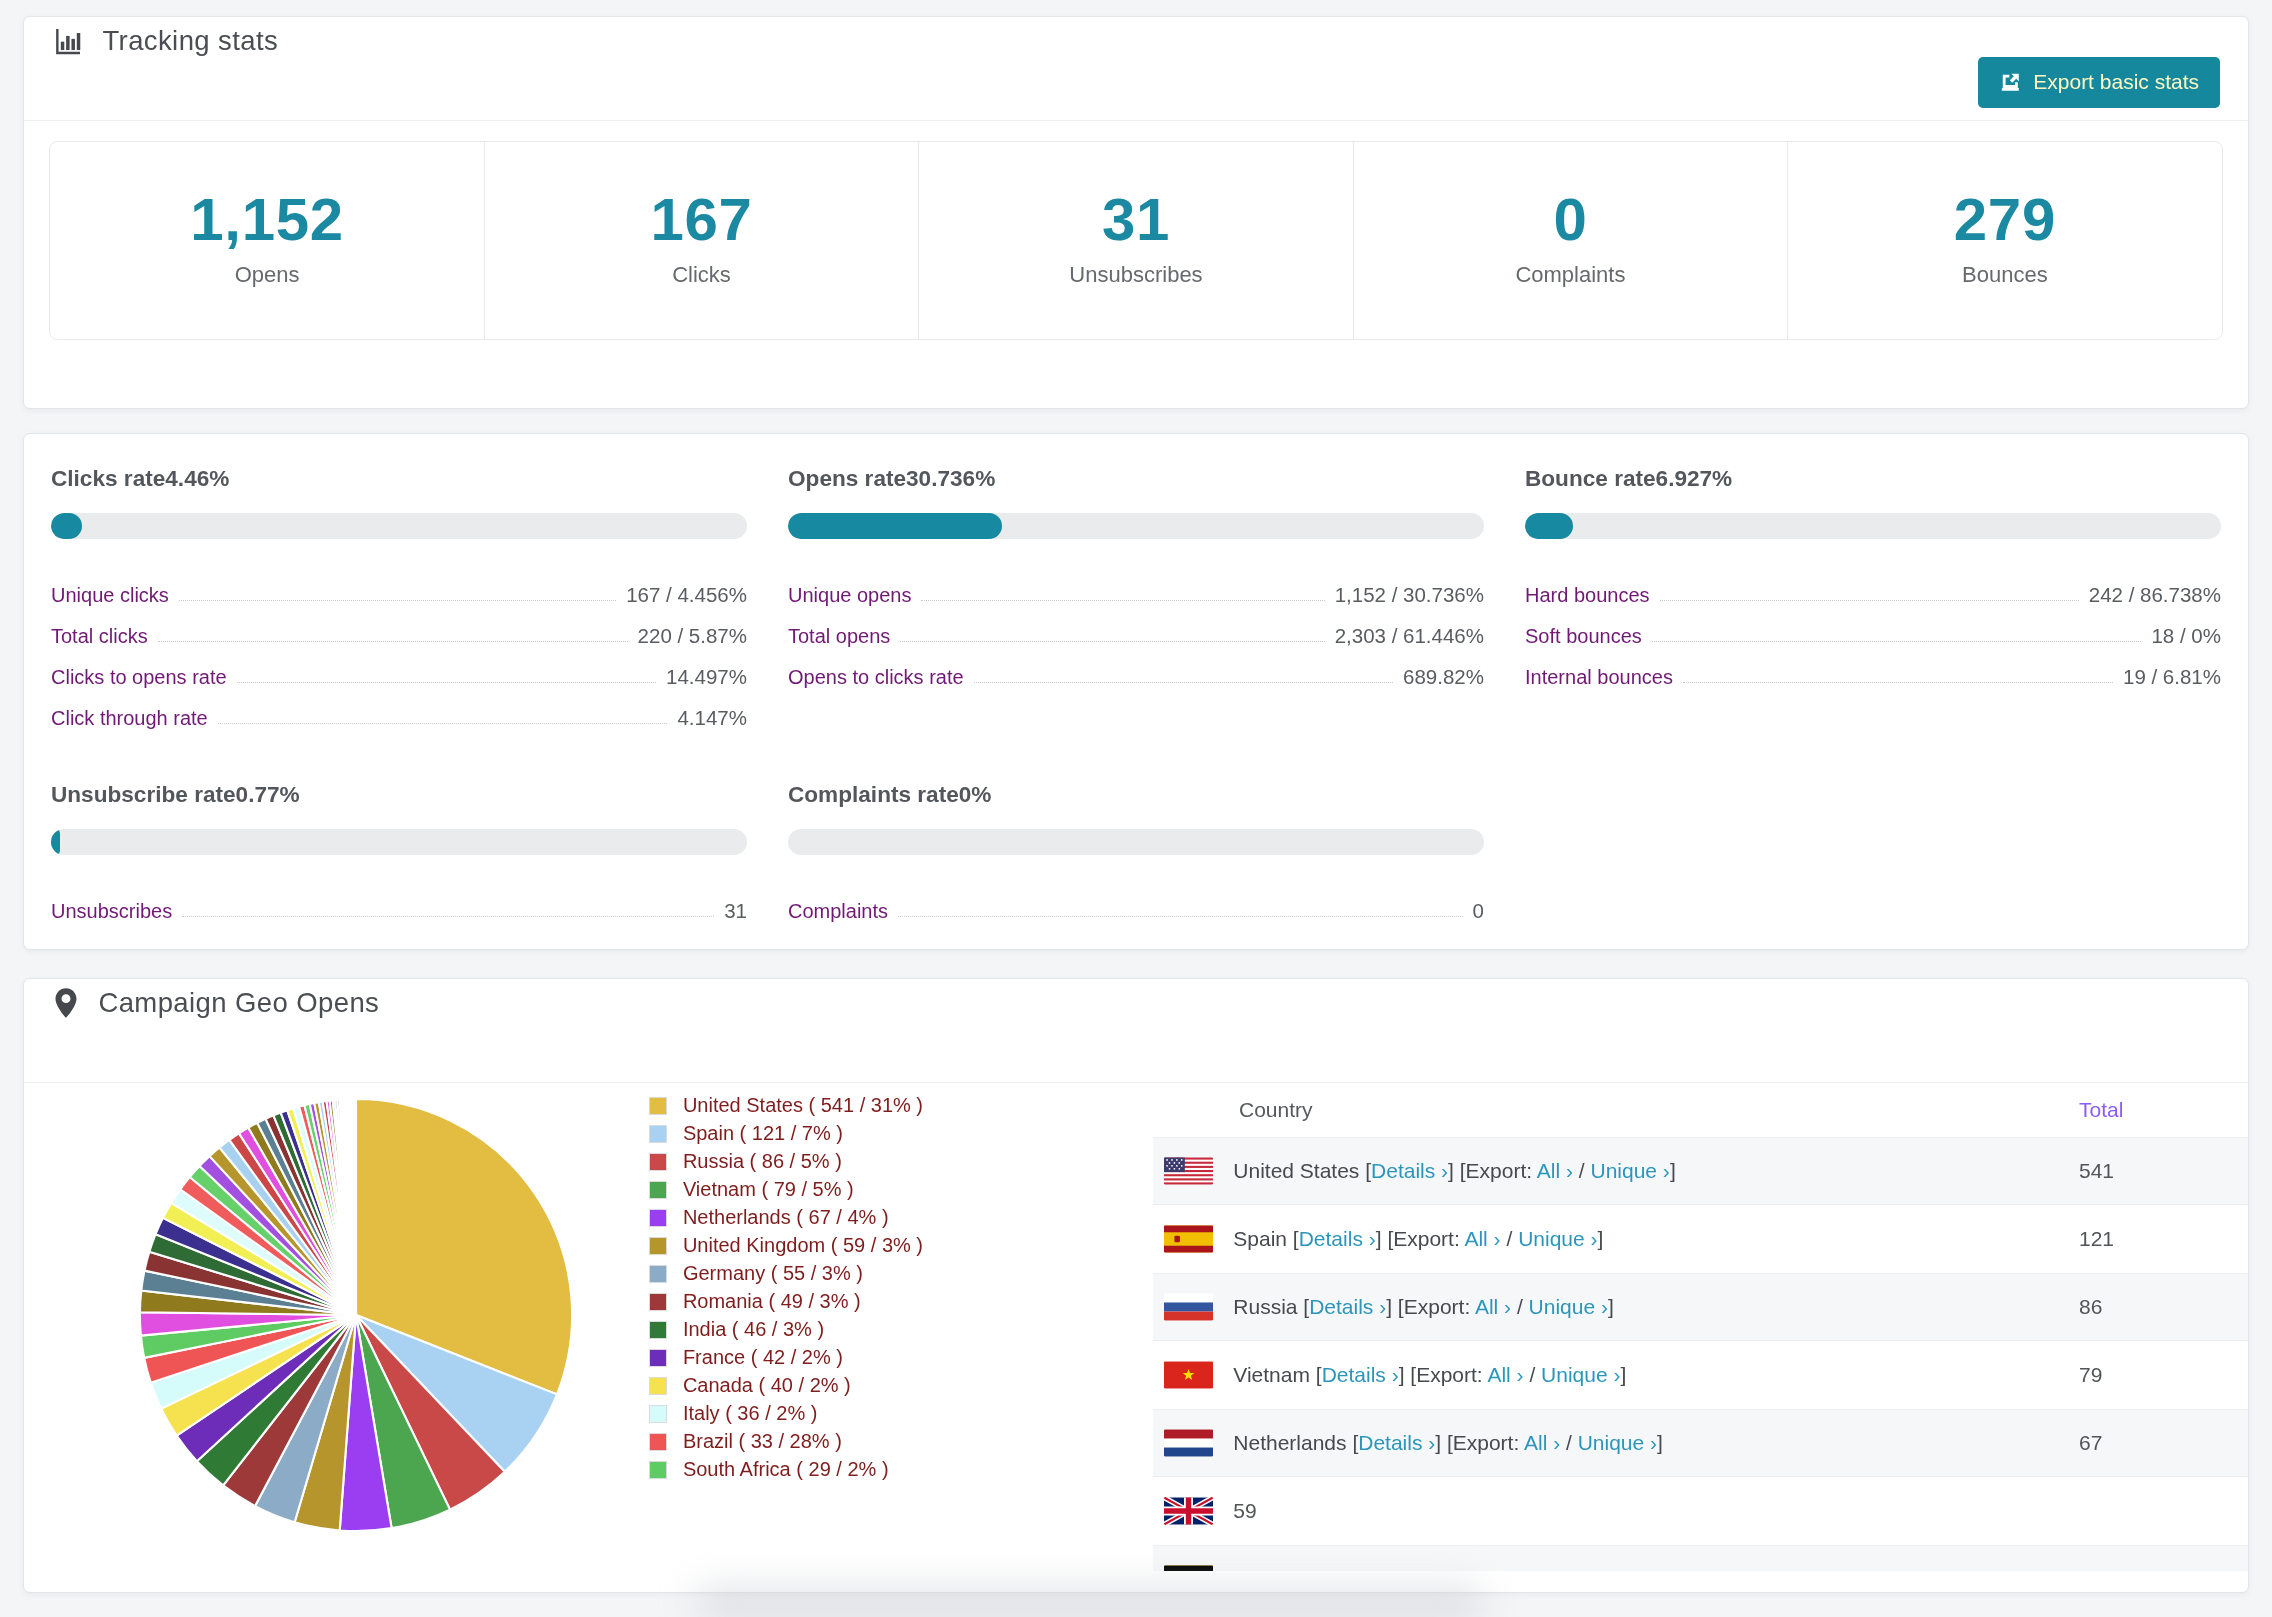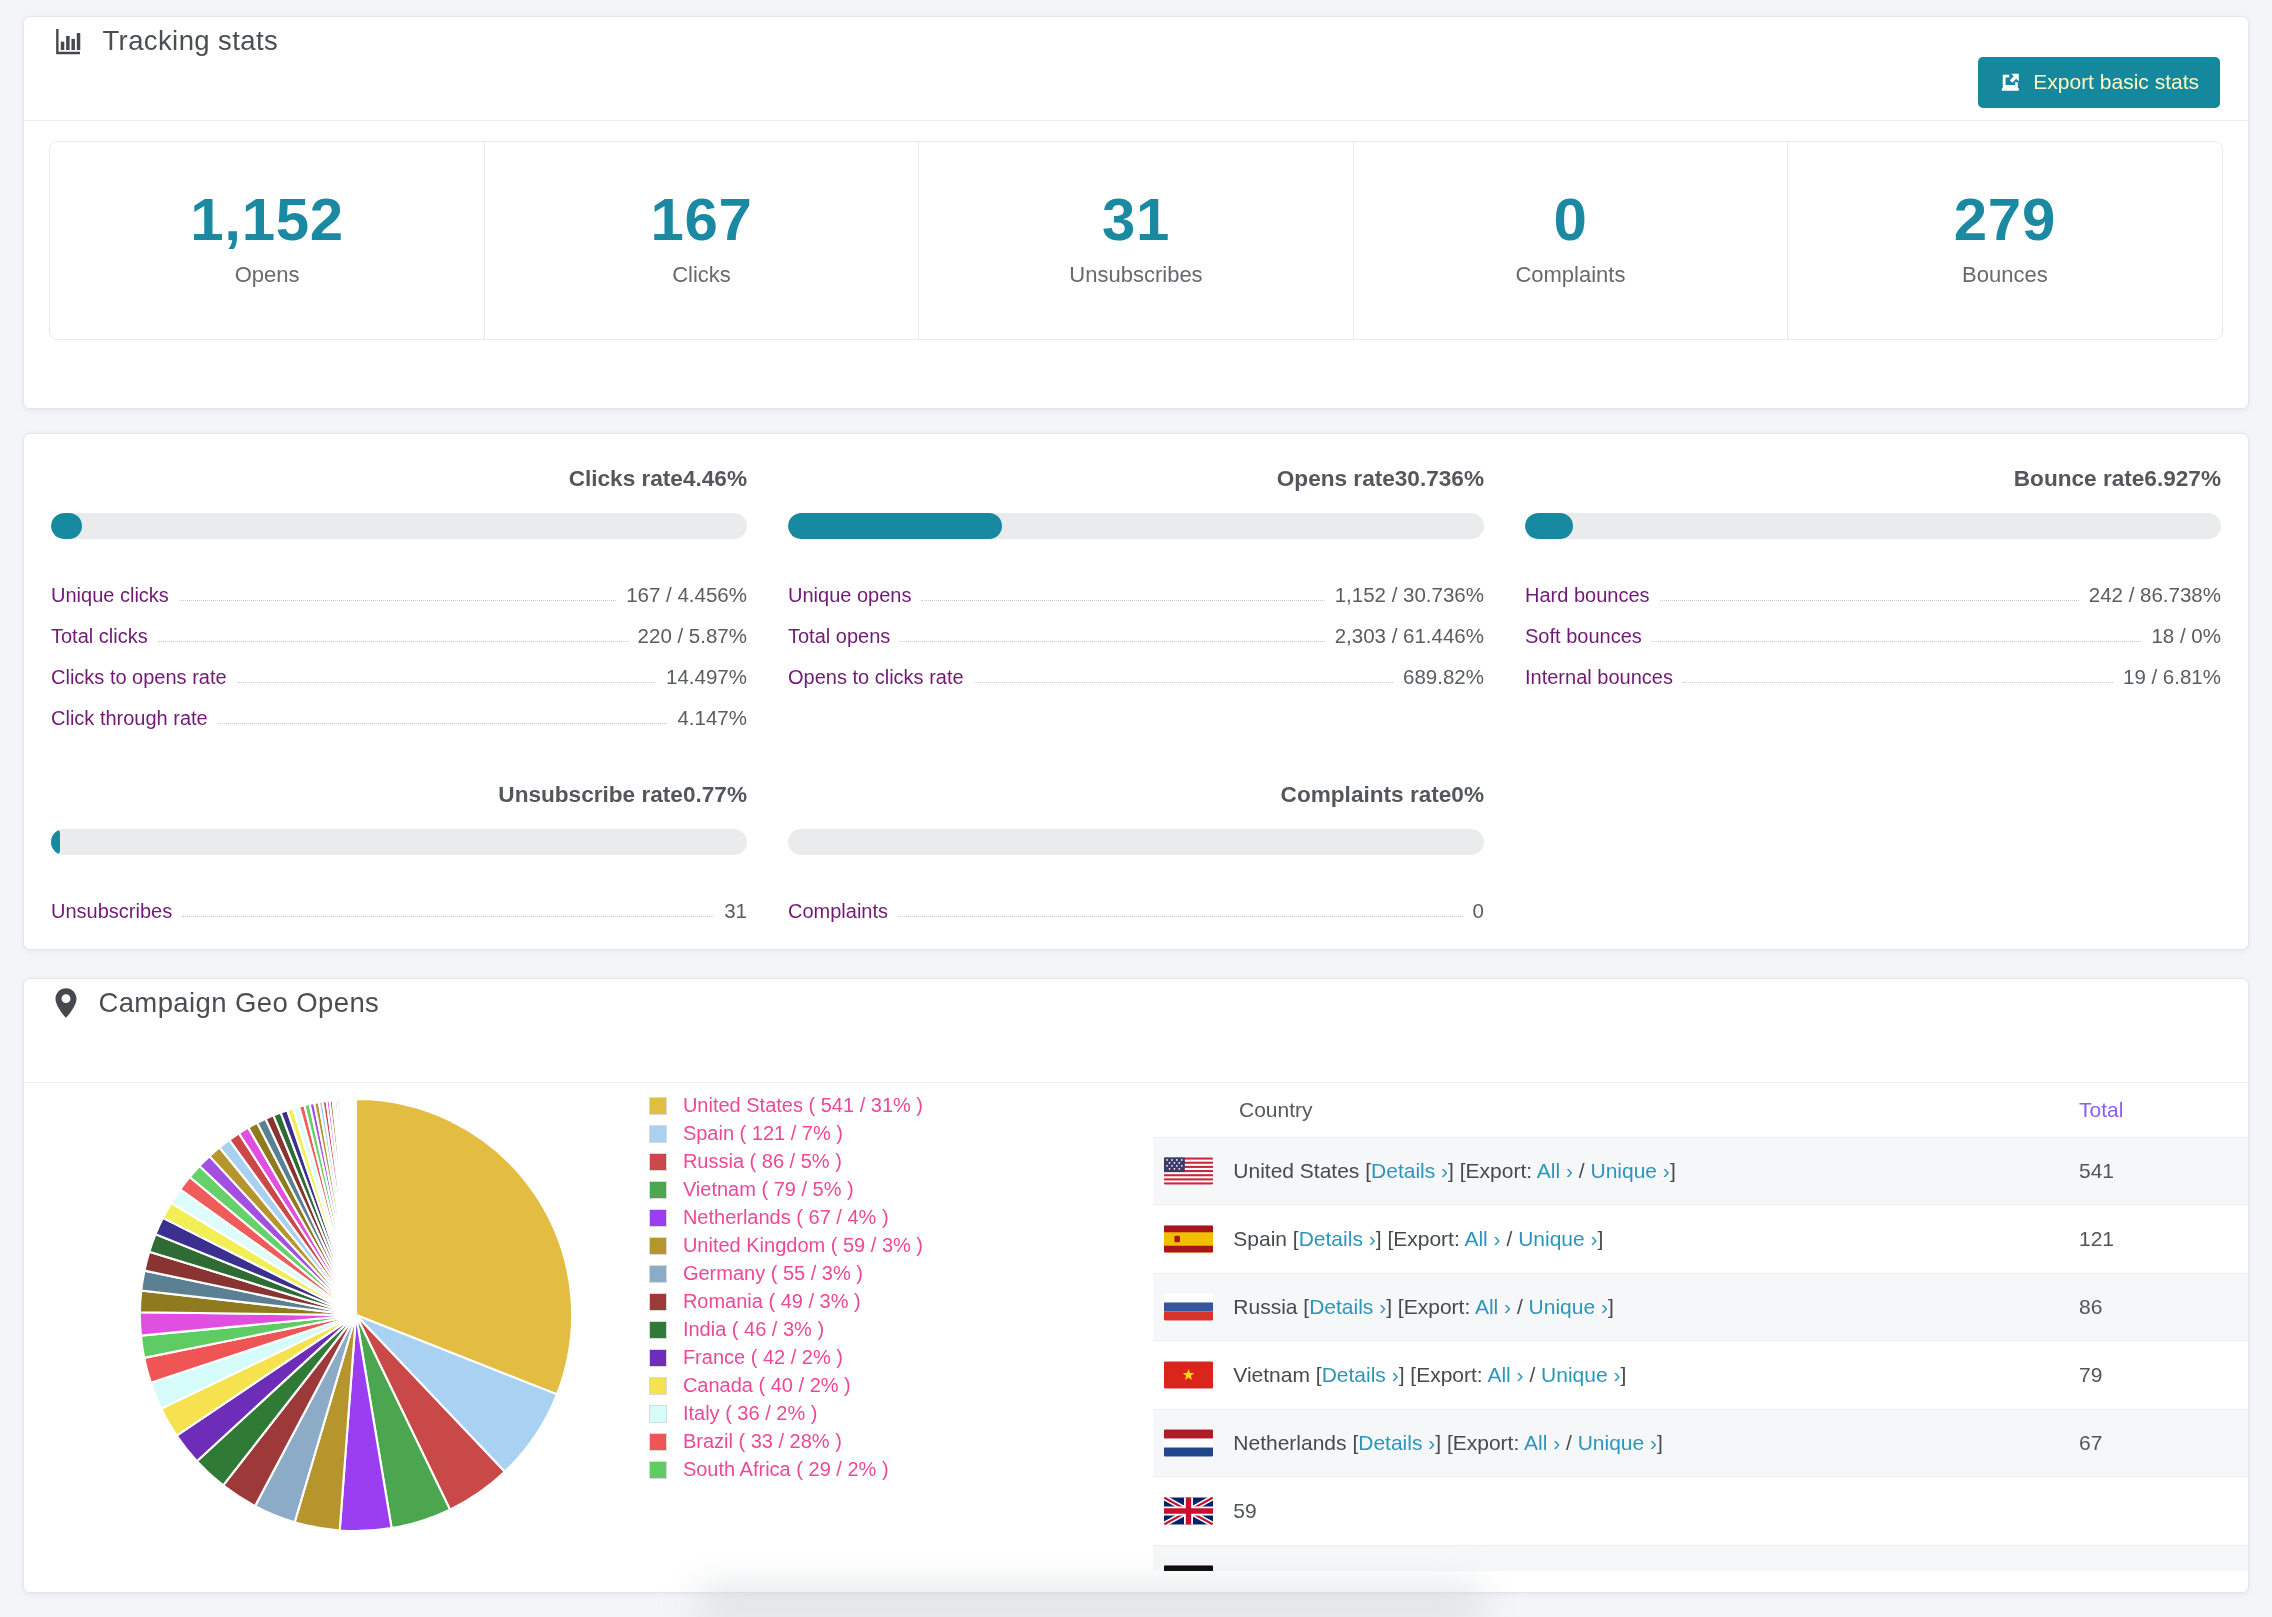--- a/index.html
+++ b/index.html
@@ -46,21 +46,21 @@
   }
   .sum-cell:first-child { border-left: none; }
   .sum-value { font-size: 60px; font-weight: 700; color: #1b89a2; letter-spacing: 0.7px; }
   .sum-label { font-size: 22px; color: #66696d; margin-top: 8.5px; }
 
   
   .rates-grid {
     display: grid; grid-template-columns: 1fr 1fr 1fr;
     column-gap: 41px; row-gap: 52px; padding: 32px 27px 35px 27px;
   }
-  .rate-head { display: flex; justify-content: flex-end; align-items: baseline; }
+  .rate-head { display: flex; justify-content: flex-start; align-items: baseline; }
   .rate-title, .rate-value { font-size: 22.6px; font-weight: 700; color: #53575c; }
   .bar {
     margin-top: 21px; height: 26px; background: #e9ebed; border-radius: 13.4px; overflow: hidden;
   }
   .fill { height: 100%; min-width: 9.2px; background: #1789a1; border-radius: 13.4px; }
   .stat-rows { margin-top: 27px; }
   .stat-row { display: flex; align-items: flex-end; height: 41px; }
   .stat-label { font-size: 20px; color: #701a75; white-space: nowrap; }
   .leader { flex: 1; border-bottom: 1.4px dotted #c7c9cc; margin: 0 10px 5.6px 10px; }
   .stat-value { font-size: 20.5px; color: #595c60; white-space: nowrap; }
@@ -68,21 +68,21 @@
   
   .geo-body { position: relative; height: 507px; }
   #pie { position: absolute; left: 106px; top: 5.6px; }
   #pie path { cursor: pointer; }
 
   .legend { position: absolute; left: 625px; top: 11.3px; }
   .leg-item { display: flex; align-items: center; margin-bottom: 5px; }
   .swatch {
     width: 18.4px; height: 18.4px; border: 1.4px solid #d8dadc; margin-right: 15.5px; flex: none;
   }
-  .leg-label { font-size: 20px; color: #ec4899; white-space: nowrap; }
+  .leg-label { font-size: 20px; color: #7f1d1d; white-space: nowrap; }
 
   .geo-table { position: absolute; left: 1129px; top: 0; width: 1095px; height: 488px; overflow: hidden; }
   .t-head { display: flex; align-items: center; height: 54px; padding-left: 86px; }
   .th-country { flex: 1; font-size: 21px; color: #55585c; }
   .th-total { width: 169px; font-size: 21px; color: #8b5cf6; }
   .t-row { display: flex; align-items: center; height: 68px; padding-left: 11.3px; }
   .t-row.striped { background: #f6f7f8; border-top: 1.4px solid #ededef; border-bottom: 1.4px solid #ededef; }
   .flag { width: 49px; height: 28px; margin-right: 20px; flex: none; }
   .flag svg { display: block; width: 49px; height: 28px; border-radius: 1.4px; }
   .country-cell { flex: 1; font-size: 21px; color: #46494e; white-space: nowrap; }

